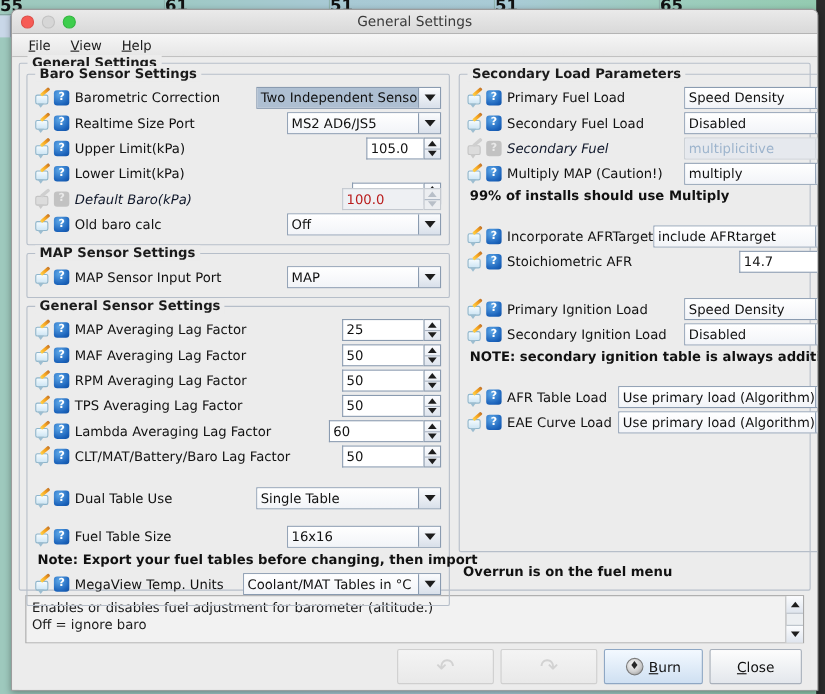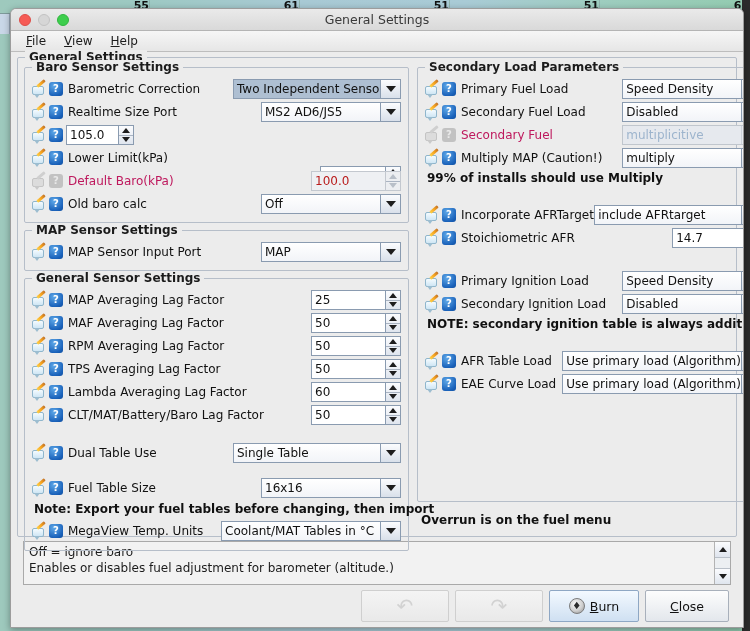--- a/index.html
+++ b/index.html
@@ -17,22 +17,22 @@
     background: linear-gradient(90deg,#9ec9bd 0%,#9dc9c2 18%,#a8c9d4 40%,#a9cbd6 62%,#9ecdbf 80%,#93cbb0 100%);
   }
   #bg-table {
     position: absolute; top: 0; left: 0; width: 750px; height: 14px;
     display: flex;
   }
   #bg-table .bgcell {
     flex: 1 1 0;
     border-right: 1px solid #8fb3ad;
     border-bottom: 1px solid #7e9a9a;
-    text-align: right;
-    font-size: 11px;
+    text-align: left;
+    font-size: 15px;
     font-weight: bold;
     color: #111;
     line-height: 11px;
     overflow: hidden;
   }
   #bg-right-strip {
     position: absolute; right: 0; top: 0; width: 8px; height: 631px;
     background: #2b2b2b;
   }
   #bg-left-strip {
@@ -123,21 +123,21 @@
     margin-bottom: 1px;
   }
   .row.tall { height: 24px; }
   .icons { flex: none; display: flex; align-items: center; gap: 2px; width: 34px; }
   .lbl {
     flex: 1 1 auto;
     font-size: 12px; color: #111;
     white-space: nowrap; overflow: hidden;
     padding-left: 2px;
   }
-  .row.disabled .lbl { color: #be185d; }
+  .row.disabled .lbl { color: #0f172a; font-style: italic; }
 
   
   .ic { width: 15px; height: 14px; position: relative; display: inline-block; }
   .ic-note { }
   .ic-note .bub {
     position: absolute; left: 0; bottom: 1px;
     width: 12px; height: 9px;
     background: linear-gradient(#f4fbff,#cfe6f4);
     border: 1px solid #8fb6cc; border-radius: 2px;
   }
@@ -387,20 +387,21 @@
                 </div>
                 <div class="row">
                   <div class="icons">
                     <span class="ic ic-note">
                       <span class="bub"></span>
                       <span class="tail"></span>
                       <span class="pen"></span>
                     </span>
                     <span class="ic-help">?</span>
                   </div>
+                  <div class="lbl">Upper Limit(kPa)</div>
                   <div class="spin" style="width: 68px;">
                     <div class="sval">105.0</div>
                     <div class="sbtns">
                       <span class="up">
                         <i></i>
                       </span>
                       <span class="dn">
                         <i></i>
                       </span>
                     </div>
@@ -587,21 +588,21 @@
                 <div class="row">
                   <div class="icons">
                     <span class="ic ic-note">
                       <span class="bub"></span>
                       <span class="tail"></span>
                       <span class="pen"></span>
                     </span>
                     <span class="ic-help">?</span>
                   </div>
                   <div class="lbl">Lambda Averaging Lag Factor</div>
-                  <div class="spin" style="width: 90px;">
+                  <div class="spin" style="width: 102px;">
                     <div class="sval">60</div>
                     <div class="sbtns">
                       <span class="up">
                         <i></i>
                       </span>
                       <span class="dn">
                         <i></i>
                       </span>
                     </div>
                   </div>
@@ -871,22 +872,22 @@
           </div>
 
           <div class="note" style="margin-left:4px;margin-top:4px">Overrun is on the fuel menu</div>
 
         </div>
       </div>
     </div>
 
     <div id="status-wrap">
       <div id="status-text">
+        <div>Enables or disables fuel adjustment for barometer (altitude.)</div>
         <div>Off = ignore baro</div>
-        <div>Enables or disables fuel adjustment for barometer (altitude.)</div>
       </div>
       <div id="status-scroll">
         <div class="sb top">
             <i></i>
           </div>
         <div class="sb bot">
             <i></i>
           </div>
       </div>
     </div>

